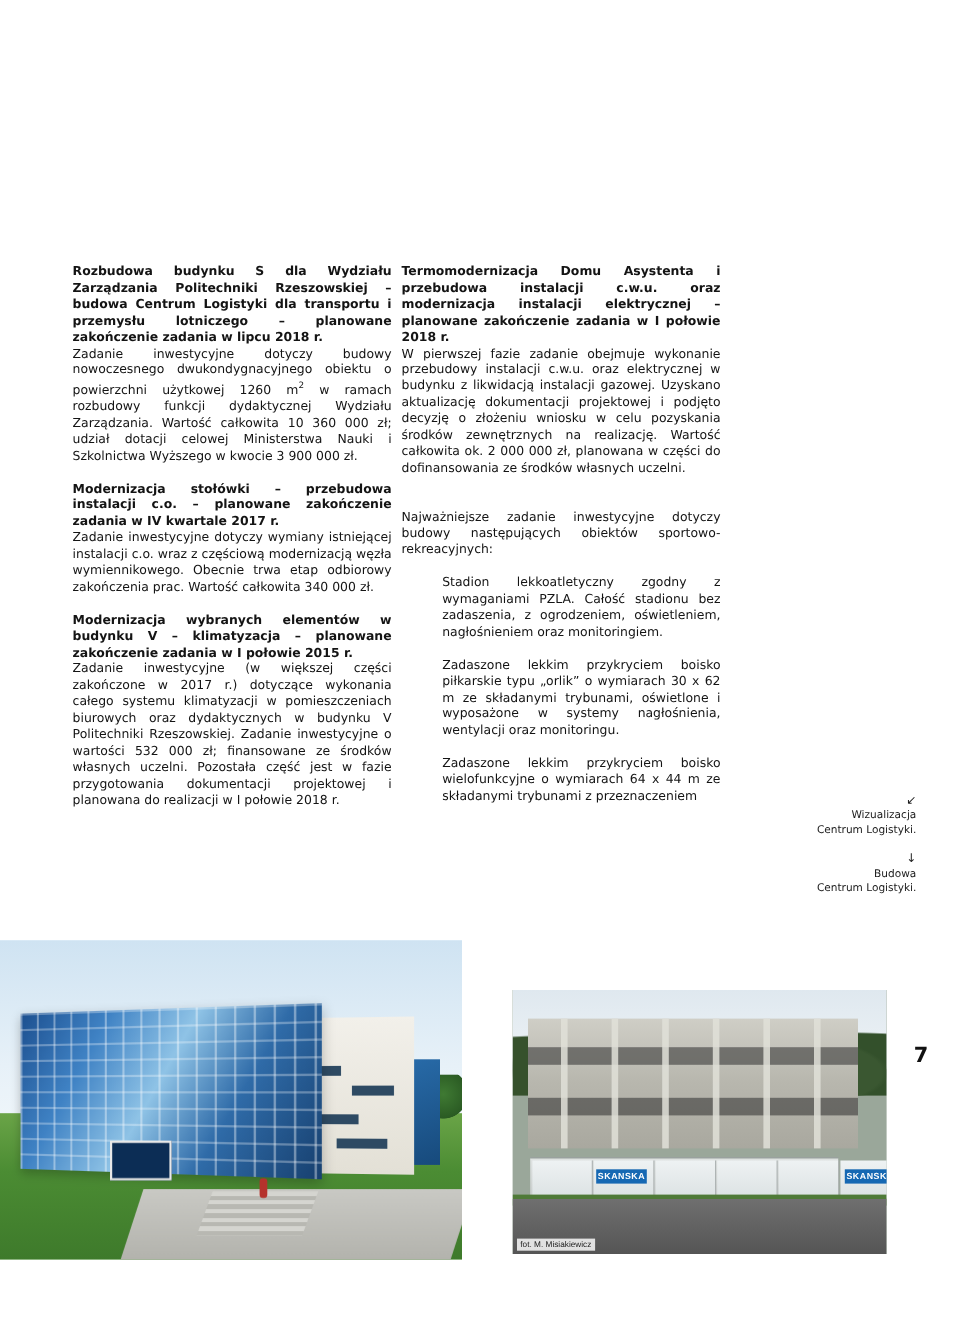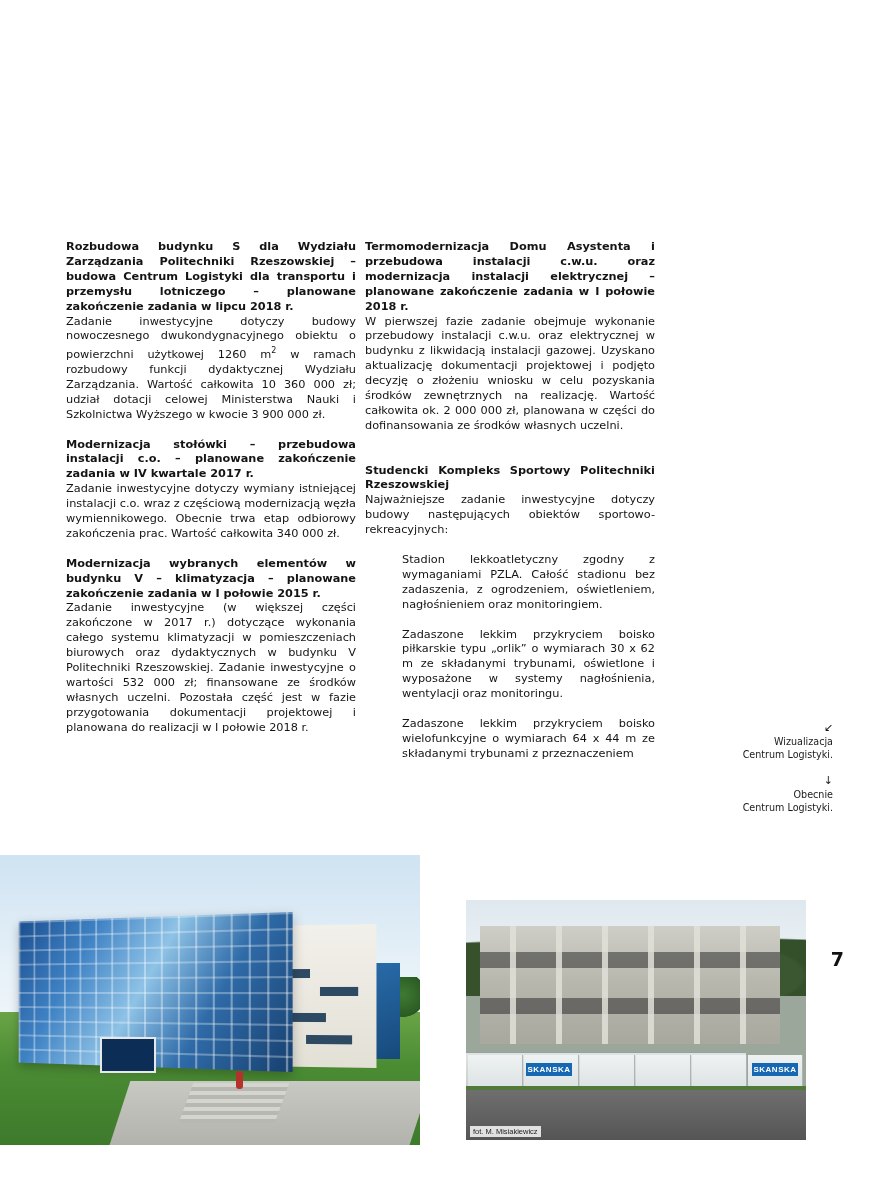--- a/index.html
+++ b/index.html
@@ -177,21 +177,21 @@
   }
   .pr-floor {
     position: absolute; left: 0; width: 100%; height: 16px;
     background: rgba(45,45,45,.55);
   }
   .pr-col {
     position: absolute; top: 0; width: 6px; height: 100%;
     background: rgba(225,224,216,.85);
   }
   .pr-fence {
-    position: absolute; left: 0px; top: 152px; width: 280px; height: 38px;
+    position: absolute; left: 16px; top: 152px; width: 280px; height: 38px;
     background: linear-gradient(#dfe3e2, #c6cbca);
     border-top: 1px solid #9aa0a0;
     border-bottom: 1px solid #8f9595;
   }
   .pr-panel {
     position: absolute; top: 2px; height: 34px;
     background: linear-gradient(#eef2f3, #dce2e3);
     border-right: 1px solid #aeb4b4;
   }
   .pr-skanska {
@@ -242,21 +242,20 @@
   <div class="col col-right">
 
     <div class="heading">Termomodernizacja Domu Asystenta i przebudowa instalacji c.w.u. oraz modernizacja instalacji elektrycznej – planowane zakończenie zadania w I połowie 2018 r.</div>
     <div class="para">W pierwszej fazie zadanie obejmuje wykonanie przebudowy instalacji c.w.u. oraz elektrycznej w budynku z likwidacją instalacji gazowej. Uzyskano aktualizację dokumentacji projektowej i podjęto decyzję o złożeniu wniosku w celu pozyskania środków zewnętrznych na realizację. Wartość całkowita ok. 2 000 000 zł, planowana w części do dofinansowania ze środków własnych uczelni.</div>
 
     <div class="spacer"></div>
 
 
     <div class="spacer"></div>
 
-    <div class="heading">Studencki Kompleks Sportowy Politechniki Rzeszowskiej</div>
     <div class="para">Najważniejsze zadanie inwestycyjne dotyczy budowy następujących obiektów sportowo-rekreacyjnych:</div>
 
     <div class="spacer"></div>
 
     <div class="indent-block">Stadion lekkoatletyczny zgodny z wymaganiami PZLA. Całość stadionu bez zadaszenia, z ogrodzeniem, oświetleniem, nagłośnieniem oraz monitoringiem.</div>
 
     <div class="spacer"></div>
 
     <div class="indent-block">Zadaszone lekkim przykryciem boisko piłkarskie typu „orlik” o wymiarach 30 x 62 m ze składanymi trybunami, oświetlone i wyposażone w systemy nagłośnienia, wentylacji oraz monitoringu.</div>
 
@@ -267,21 +266,21 @@
   </div>
 
   <div class="caption-group caption-1">
     <span class="arrow">↙</span>
     <div>Wizualizacja</div>
     <div>Centrum Logistyki.</div>
   </div>
 
   <div class="caption-group caption-2">
     <span class="arrow">↓</span>
-    <div>Obecnie</div>
+    <div>Budowa</div>
     <div>Centrum Logistyki.</div>
   </div>
 
   <div class="page-number">7</div>
 
   <div class="photo photo-left">
     <div class="pl-sky"></div>
     <div class="pl-ground"></div>
     <div class="pl-tree" style="left:300px; top:118px;"></div>
     <div class="pl-tree" style="left:386px; top:122px;"></div>

